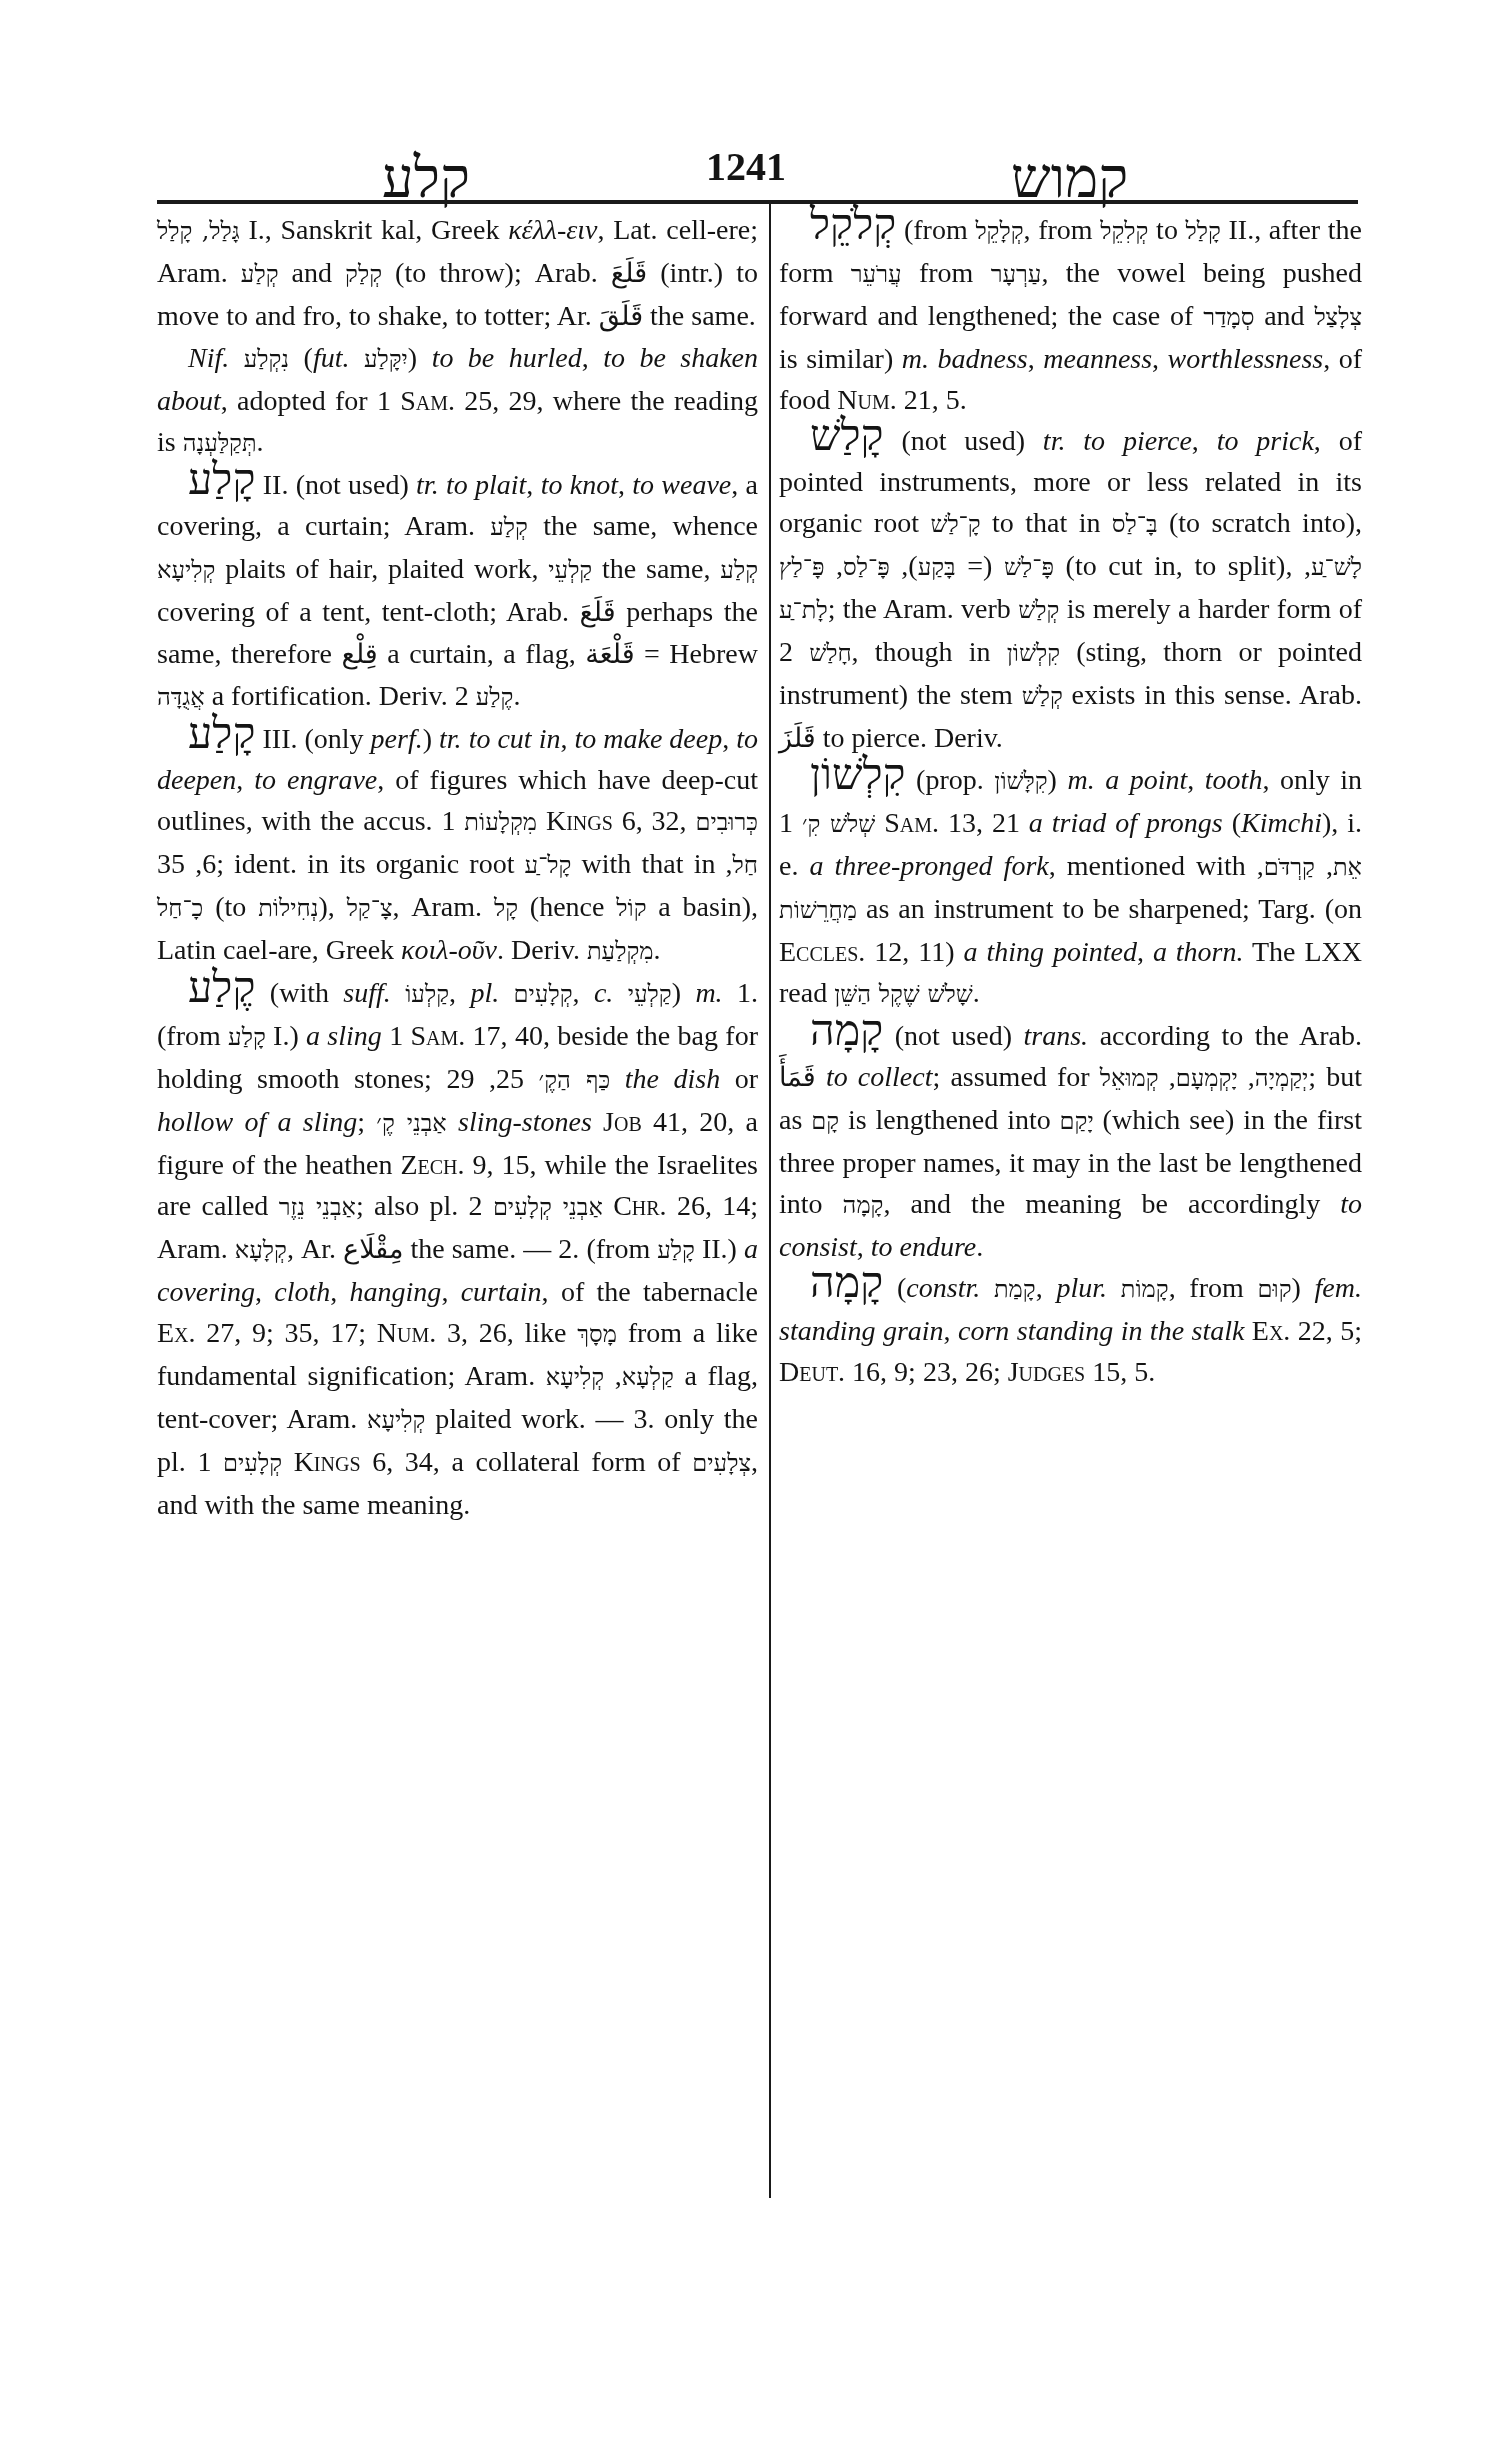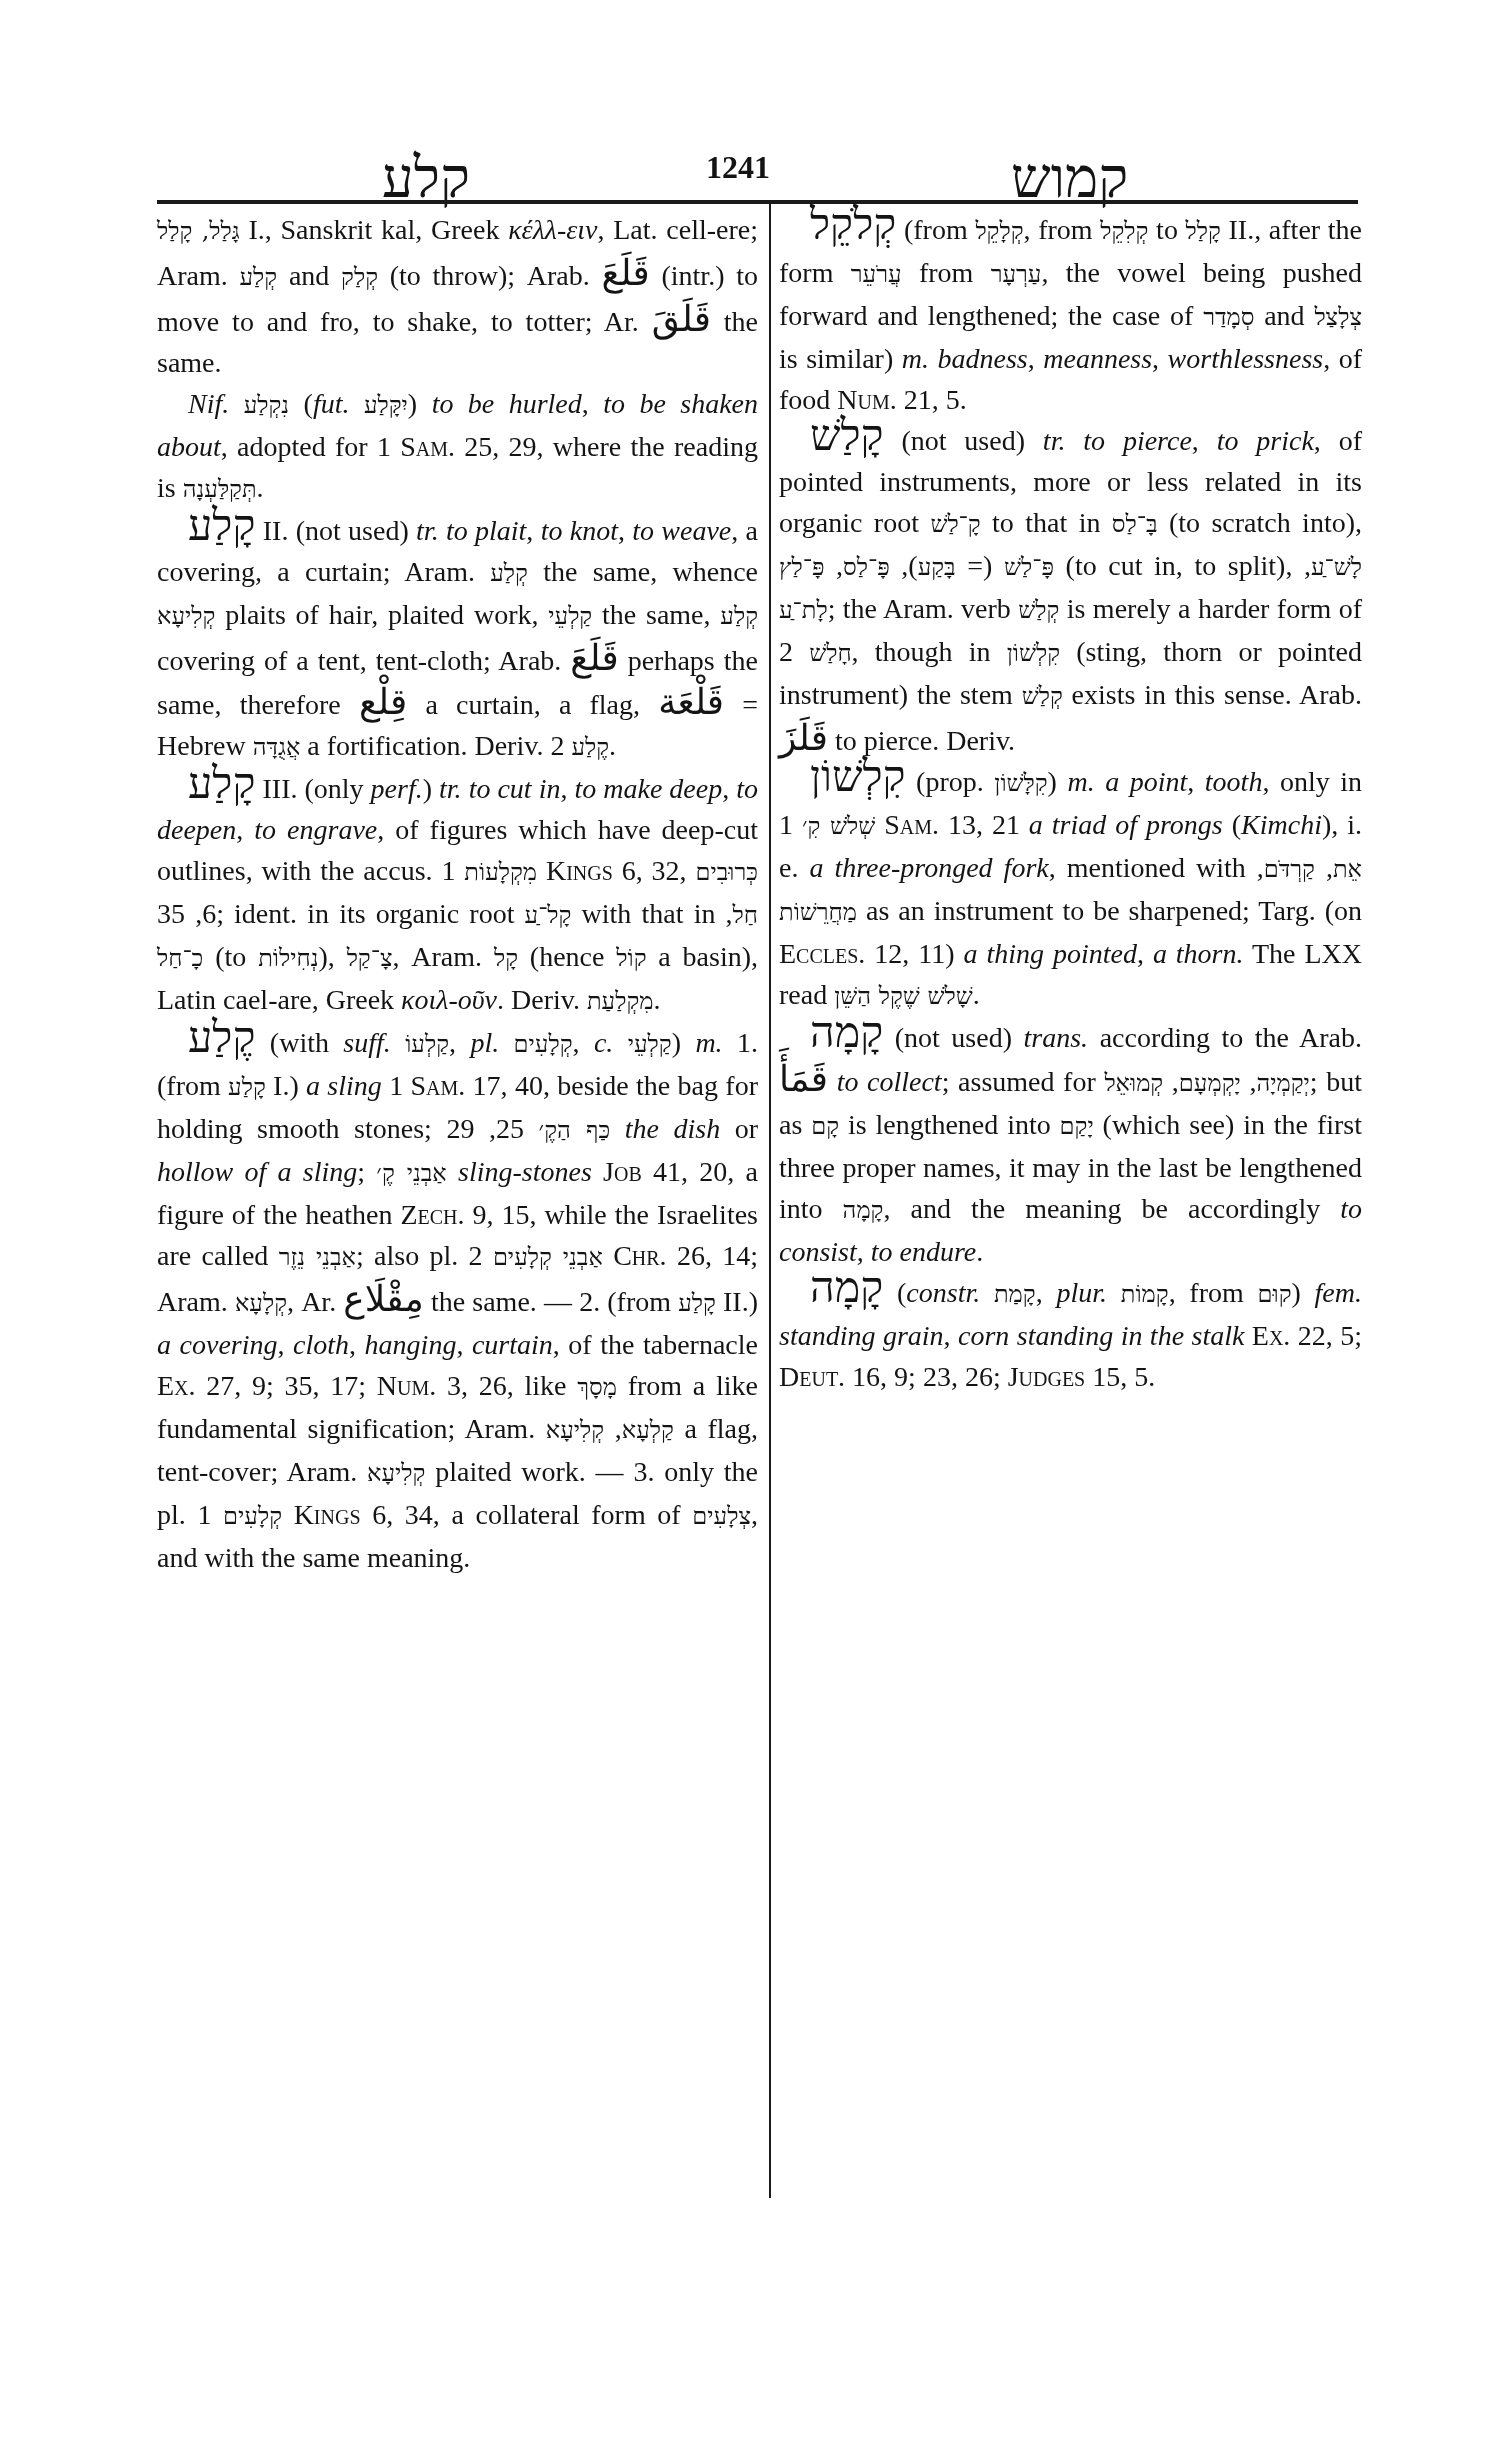--- a/index.html
+++ b/index.html
@@ -1,33 +1,33 @@
 <!DOCTYPE html>
 <html style="font-size:14.4px"><head>
 <meta charset="utf-8">
 <style>
   html, body { margin:0; padding:0; background:#ffffff; }
   body { width:1512px; height:2450px; position:relative; overflow:hidden;
          font-family:"DejaVu Serif","Liberation Serif",serif; color:#141414; }
   .runhead { position:absolute; top:126px; left:157px; width:1201px; height:72px; }
   .rh { position:absolute; top:16px; font-size:56px; line-height:72px; }
   .rh-left { left:225px; font-family:"DejaVu Serif",serif; direction:rtl; }
-  .rh-num { left:549px; font-size:32px; font-weight:bold; top:5.4px; font-family:"Liberation Serif",serif; }
+  .rh-num { left:549px; font-size:40px; font-weight:bold; top:5.4px; font-family:"Liberation Serif",serif; }
   .rh-right { left:854px; font-family:"DejaVu Serif",serif; direction:rtl; }
   .rule { position:absolute; top:200px; left:157px; width:1201px; height:3.6px; background:#1a1a1a; }
   .divider { position:absolute; top:203px; left:769px; width:1.8px; height:1995px; background:#1a1a1a; }
   .col { position:absolute; top:209px; font-family:"Liberation Serif",serif; font-size:28px;
          line-height:41px; text-align:justify; }
   .col-left { left:157px; width:601px; }
   .col-right { left:779px; width:583px; }
   .entry { margin:0; }
   .indent { text-indent:31px; }
   .hw { font-size:43px; font-family:"DejaVu Serif",serif; line-height:27px; }
   .he { font-family:"DejaVu Serif",serif; font-size:24px; }
-  .ar { font-family:Liberation Sans, sans-serif; font-size:36px; }
+  .ar { font-family:Liberation Serif, serif; font-size:27px; }
   i { font-style:italic; }
   .sc { font-variant:small-caps; }
 </style>
 </head>
 <body>
 
 <header class="runhead">
   <span class="rh rh-left">קלע</span>
   <span class="rh rh-num">1241</span>
   <span class="rh rh-right">קמוש</span>

